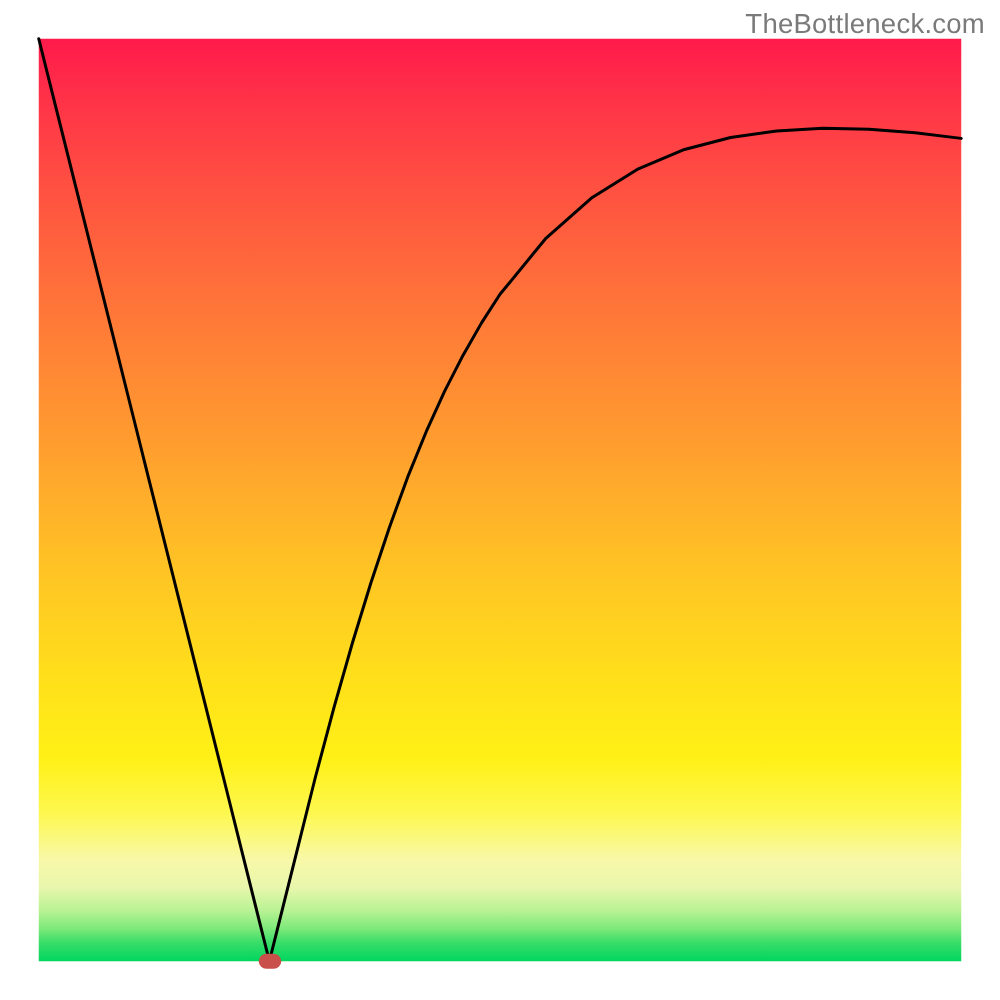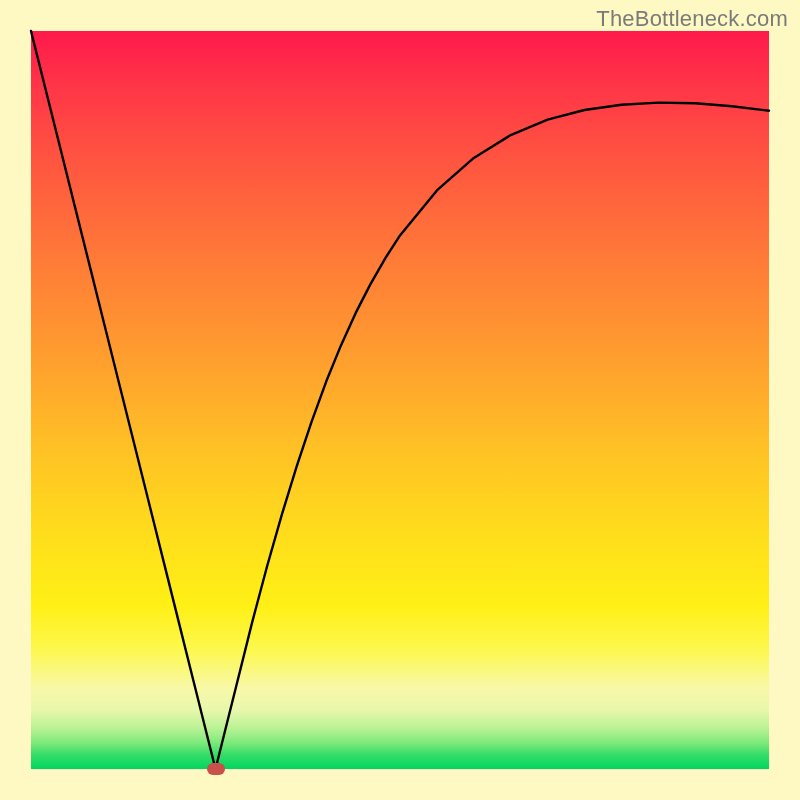--- a/index.html
+++ b/index.html
@@ -8,21 +8,21 @@
     width: 800px;
     height: 800px;
     background: #000000;
     overflow: hidden;
     font-family: Arial, Helvetica, sans-serif;
   }
   .frame {
     position: relative;
     width: 800px;
     height: 800px;
-    background: #fef9c3;
+    background: #ffffff;
   }
   .plot-area {
     position: absolute;
     left: 31px;
     top: 31px;
     width: 738px;
     height: 738px;
     
     background: linear-gradient(
       to bottom,

